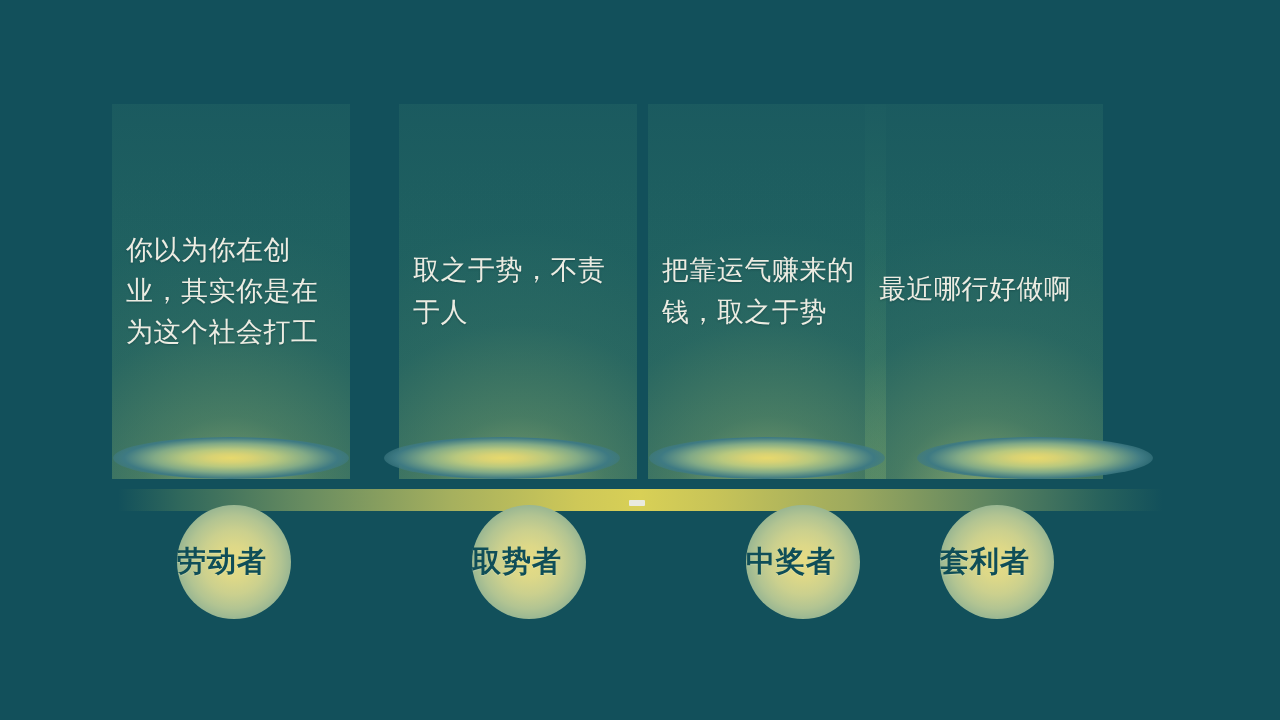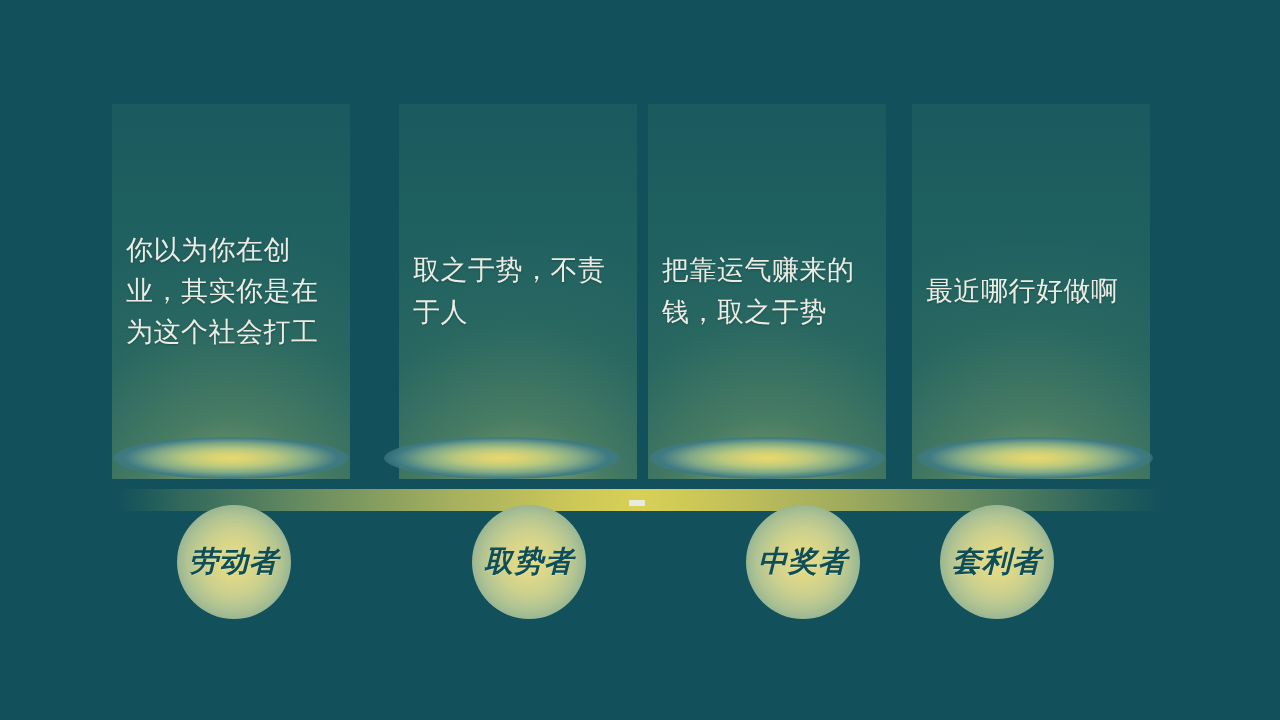--- a/index.html
+++ b/index.html
@@ -38,21 +38,21 @@
         rgba(18, 80, 91, 0.0) 100%),
       linear-gradient(180deg,
         rgba(28, 92, 96, 0.85) 0%,
         rgba(42, 110, 100, 0.55) 38%,
         rgba(56, 124, 100, 0.35) 70%,
         rgba(60, 128, 100, 0.28) 100%);
   }
   .panel.p1 { left: 112px; }
   .panel.p2 { left: 399px; font-family: Liberation Serif, serif; }
   .panel.p3 { left: 648px; }
-  .panel.p4 { left: 912px; }
+  .panel.p4 { left: 865px; font-family: Liberation Mono, monospace; }
 
   .panel-inner {
     position: absolute;
     left: 14px;
     right: 14px;
     top: 0;
     bottom: 0;
     display: flex;
     align-items: center;
   }
@@ -131,22 +131,20 @@
     background: radial-gradient(circle at 50% 50%,
       #e6dc84 0%,
       #ddd888 20%,
       #cbd08e 40%,
       #b2c492 58%,
       #93b392 74%,
       #6d9d91 88%,
       #4f8a8c 100%);
     display: flex;
     align-items: center;
-    justify-content: center;
-    font-style: italic;
   }
   .role.c1 { left: 177px; }
   .role.c2 { left: 472px; }
   .role.c3 { left: 746px; }
   .role.c4 { left: 940px; }
 
   .role-label {
     font-family: "Liberation Serif", "DejaVu Serif", serif;
     font-weight: bold;
     font-size: 29px;

